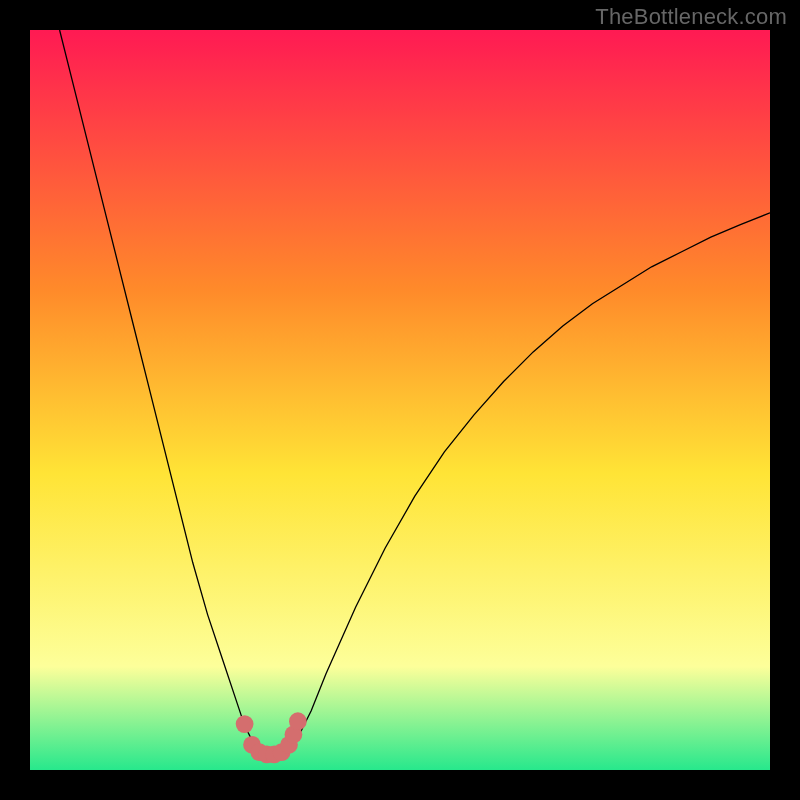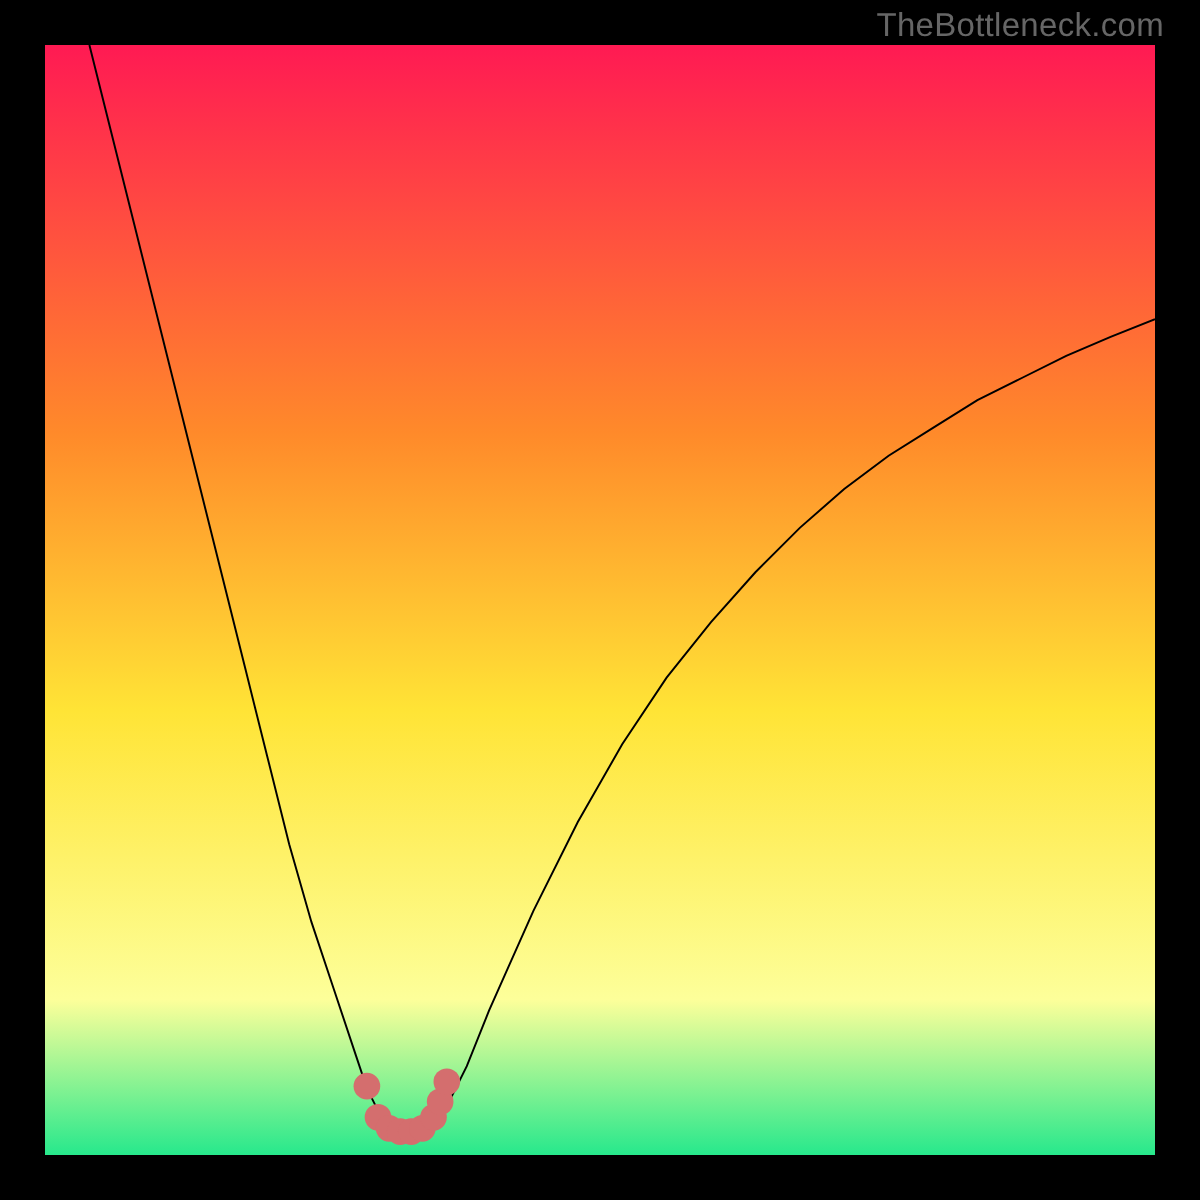--- a/index.html
+++ b/index.html
@@ -20,21 +20,21 @@
   .plot {
     position: absolute;
     left: 30px;
     top: 30px;
     width: 740px;
     height: 740px;
   }
   .watermark {
     position: absolute;
     top: 4px;
-    right: 24px;
+    right: 13px;
     color: #666;
     font-size: 22px;
     font-weight: 500;
     letter-spacing: 0.2px;
     user-select: none;
   }
 </style>
 </head>
 <body>
 

